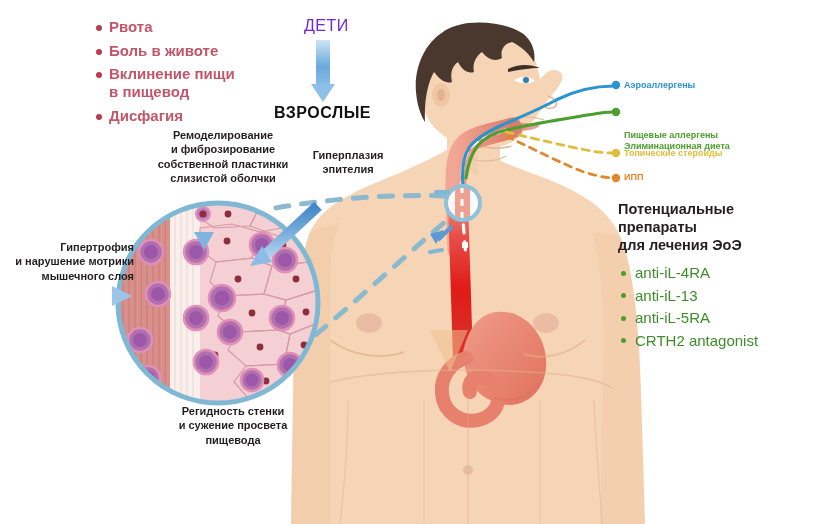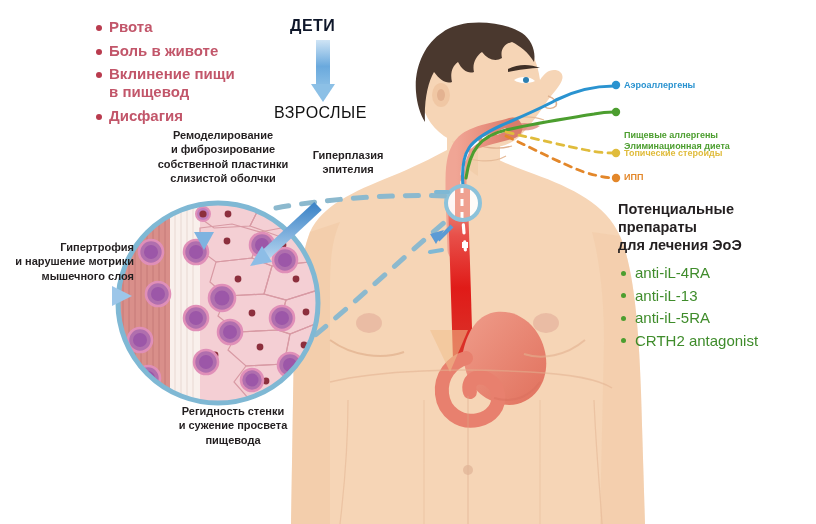--- a/index.html
+++ b/index.html
@@ -11,22 +11,22 @@
   .txt{position:absolute;}
 
   
   #symptoms{left:96px;top:18px;width:180px;}
   #symptoms .sym{display:flex;align-items:flex-start;margin-bottom:6px;}
   #symptoms .dot{width:6px;height:6px;border-radius:50%;background:#b93b4e;
         margin-top:7px;margin-right:7px;flex:0 0 auto;}
   #symptoms .lab{color:#c2566a;font-size:15px;font-weight:bold;line-height:1.18;}
 
   
-  #kids{left:290px;top:17px;font-size:16px;font-weight:bold;color:#0f172a;letter-spacing:.5px;}
-  #adults{left:274px;top:104px;font-size:16px;font-weight:normal;color:#111;letter-spacing:.5px;}
+  #kids{left:304px;top:17px;font-size:16px;font-weight:normal;color:#6d28d9;letter-spacing:.5px;}
+  #adults{left:274px;top:104px;font-size:16px;font-weight:bold;color:#111;letter-spacing:.5px;}
 
   
   .rlab{position:absolute;font-size:9px;font-weight:bold;line-height:1.25;}
   #lab-aero{left:624px;top:80px;color:#2a93d0;}
   #lab-food{left:624px;top:108px;color:#4c9e2f;margin-top:22px;}
   #lab-ster{left:624px;top:148px;color:#e0bc3c;}
   #lab-ipp{left:624px;top:172px;color:#e3872a;}
 
   
   #drugs{left:618px;top:200px;width:195px;}

